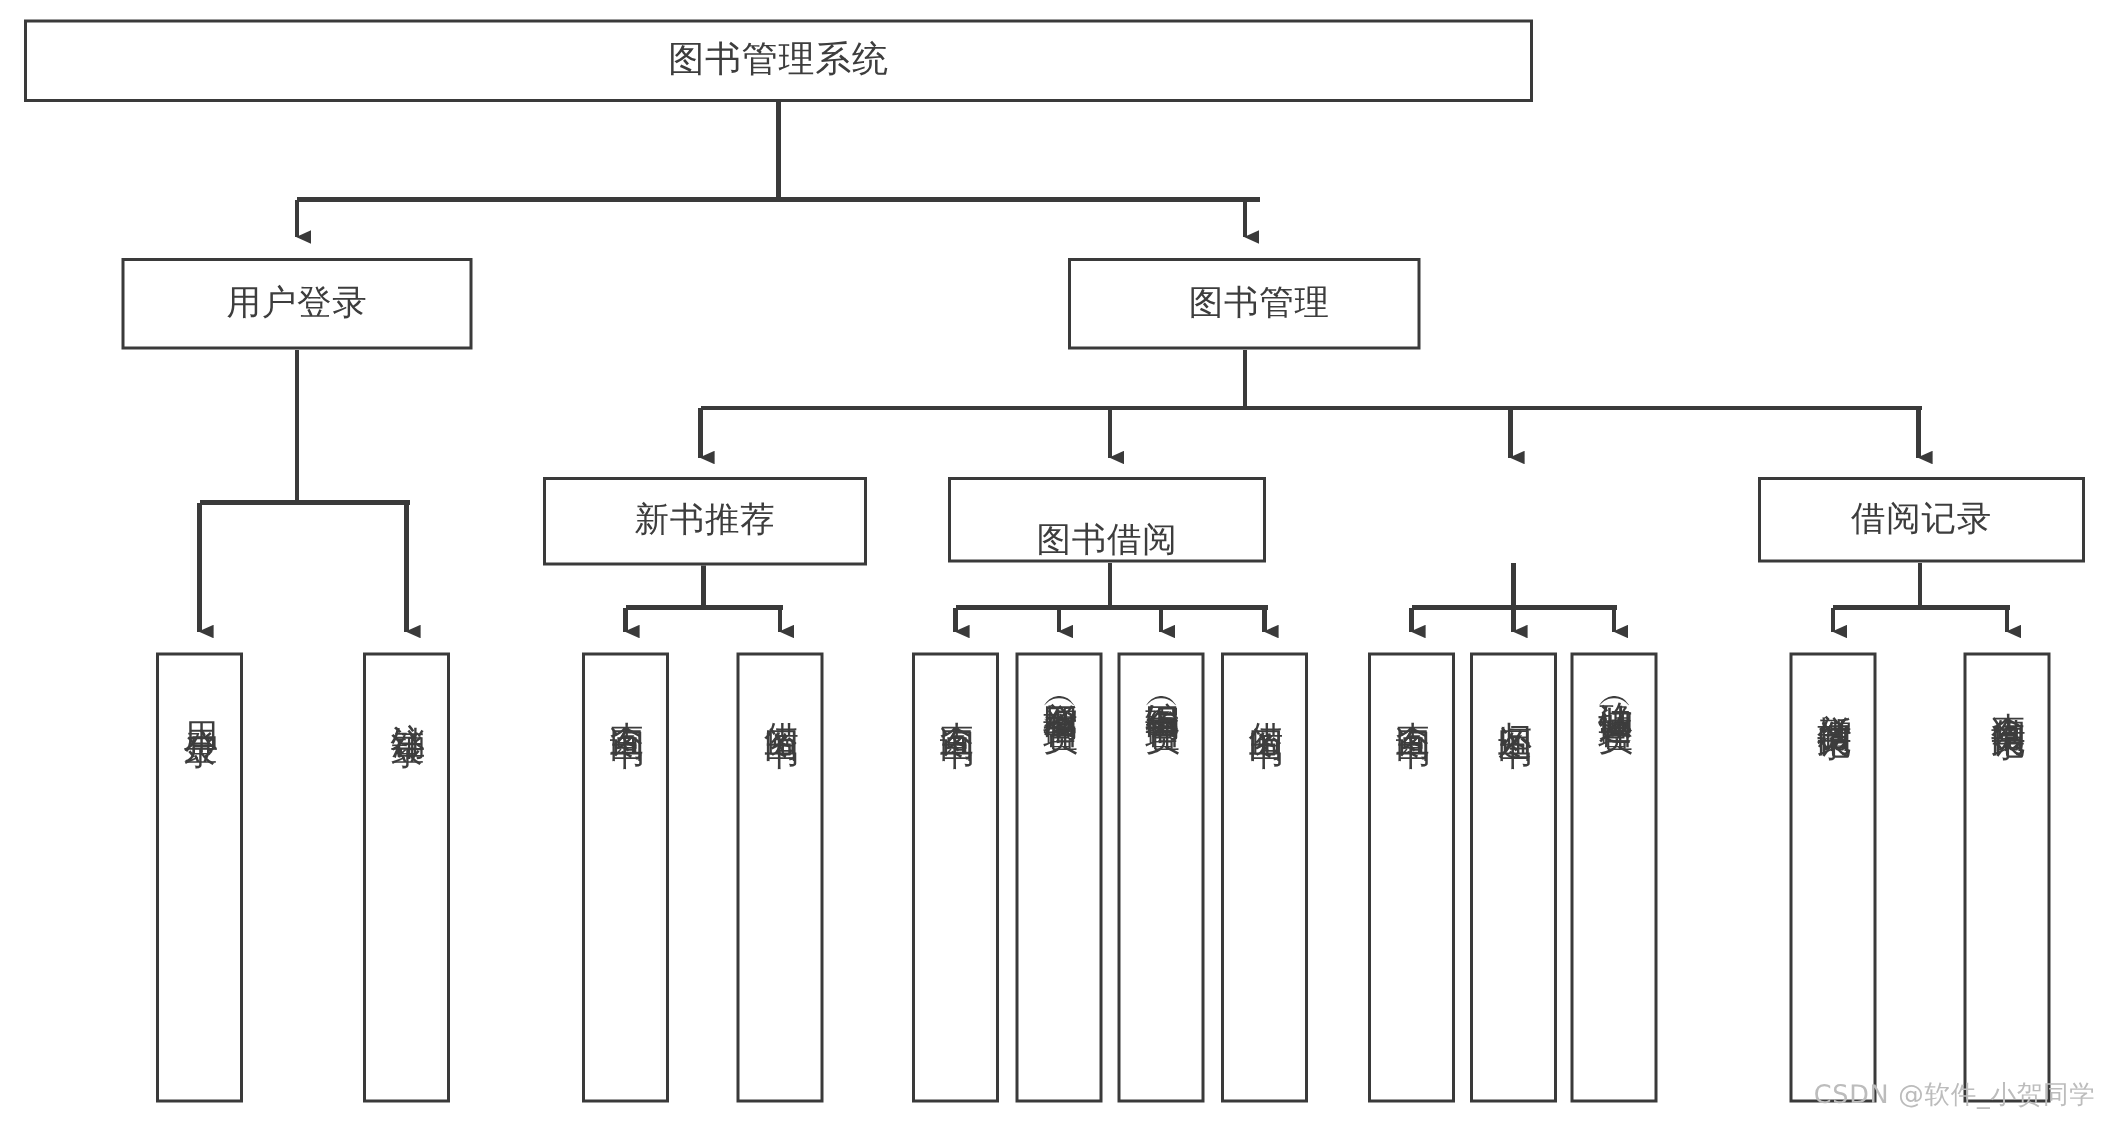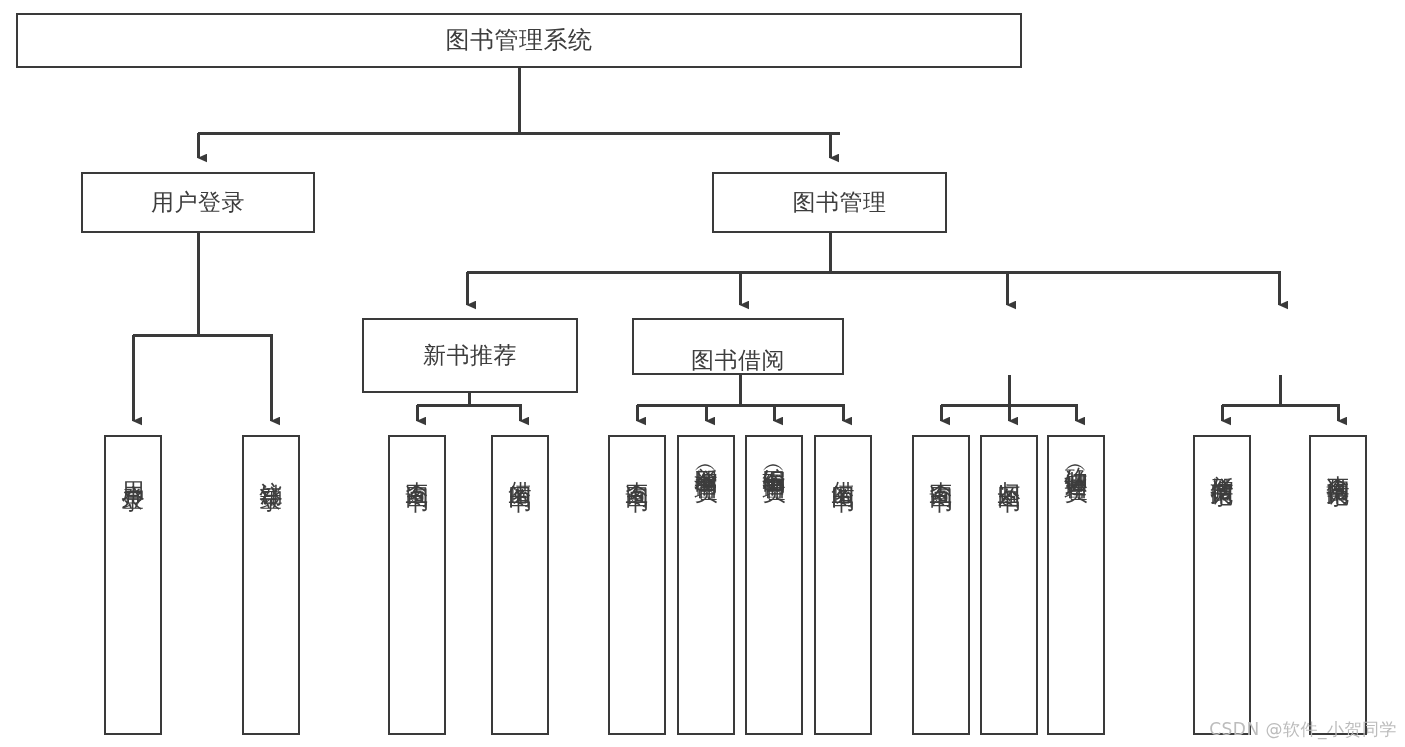--- a/index.html
+++ b/index.html
@@ -39,20 +39,21 @@
   .node-label {
     color: #3d3d3d;
     line-height: 1.15;
     letter-spacing: 0.5px;
     white-space: pre;
   }
   
   .node.h .node-label {
     font-size: 23px;
     writing-mode: horizontal-tb;
+    font-family: Liberation Serif, serif;
   }
   .node.root .node-label {
     font-size: 24px;
   }
   
   .node.v {
     align-items: flex-start;
     padding-top: 26px;
   }
   .node.v .node-label {
@@ -136,26 +137,29 @@
     <span class="node-label">图书管理系统</span>
   </div>
 
   <div class="node h" style="left:81px; top:172px; width:234px; height:61px;">
     <span class="node-label">用户登录</span>
   </div>
   <div class="node h" style="left:712px; top:172px; width:235px; height:61px;padding-left:20px;">
     <span class="node-label">图书管理</span>
   </div>
 
-  <div class="node h" style="left:362px; top:318px; width:216px; height:75px;">
+  <div class="node h" style="left:362px; top:318px; width:216px; height:59px;">
     <span class="node-label">新书推荐</span>
   </div>
   <div class="node h" style="left:632px; top:318px; width:212px; height:57px;align-items:flex-end;">
     <span class="node-label">图书借阅</span>
   </div>
+  <div class="node h" style="left:1172px; top:318px; width:218px; height:57px;">
+    <span class="node-label">借阅记录</span>
+  </div>
 
   <div class="node v" style="left:104px; top:435px; width:58px; height:300px;">
     <span class="node-label">用户登录</span>
   </div>
   <div class="node v" style="left:242px; top:435px; width:58px; height:300px;">
     <span class="node-label">注销登录</span>
   </div>
 
   <div class="node v" style="left:388px; top:435px; width:58px; height:300px;">
     <span class="node-label">查询图书</span>

